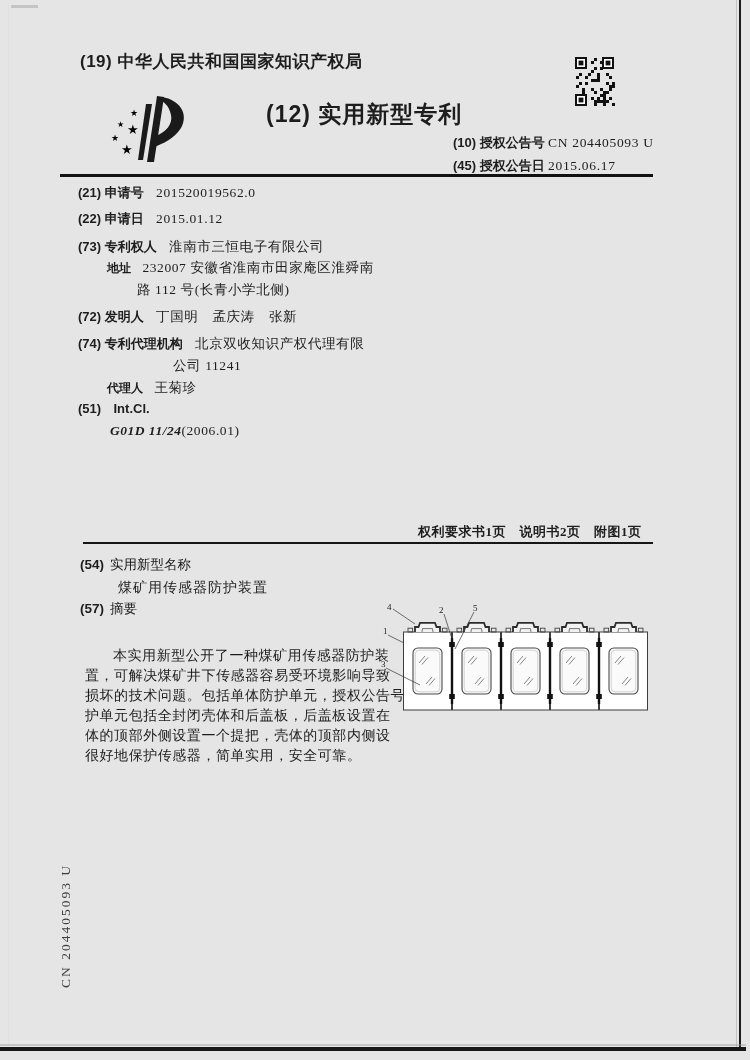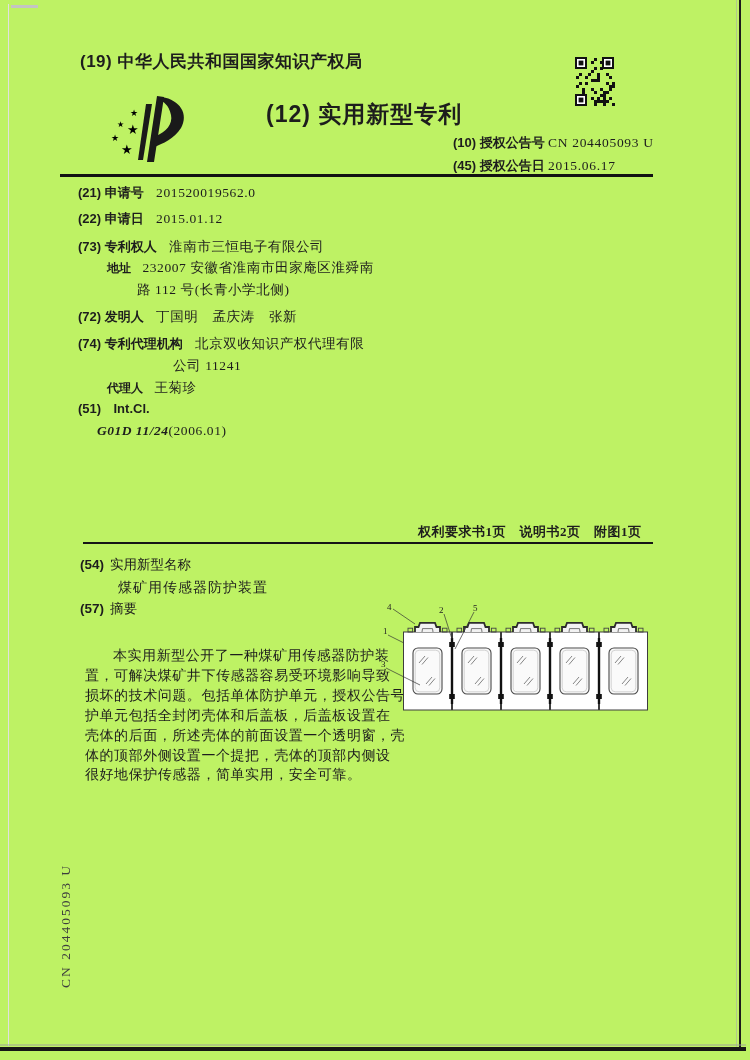--- a/index.html
+++ b/index.html
@@ -1,19 +1,19 @@
 <!DOCTYPE html>
 <html><head>
 <meta charset="utf-8">
 <style>
   * { margin:0; padding:0; box-sizing:border-box; }
   html,body { background:#ffffff; }
   #page {
     position:relative; width:750px; height:1060px;
-    background:#bef264; overflow:hidden;
+    background:#e5e5e5; overflow:hidden;
     font-family:"Liberation Serif","DejaVu Serif",serif;
     color:#1d1d1d;
   }
   .abs { position:absolute; }
   .sans { font-family:"Liberation Sans","DejaVu Sans",sans-serif; }
   .b { font-weight:bold; }
   .val { letter-spacing:0.6px; }
   
   .office { left:80px; top:50px; font-size:17px; letter-spacing:0.5px; }
   .doctype { left:266px; top:99px; font-size:23px; letter-spacing:1px; }
@@ -181,40 +181,39 @@
     <span class="val">公司 11241</span>
   </div>
   <div class="abs sub" style="left:107px; top:379px;">
     <span class="lbl">代理人</span>
     <span class="val">王菊珍</span>
   </div>
   <div class="abs row" style="top:401px;">
     <span class="lbl">(51)</span>
     <span class="lbl" style="margin-right:0;">Int.Cl.</span>
   </div>
-  <div class="abs sub" style="left:97px; top:423px;">
+  <div class="abs sub" style="left:110px; top:423px;">
     <span class="intcl-code">G01D 11/24</span><span class="val">(2006.01)</span>
   </div>
 
   <div class="abs pagesnote">权利要求书1页　说明书2页　附图1页</div>
   <div class="abs divider2"></div>
 
   <div class="abs sec-lbl" style="top:556px;">
     <span class="n">(54)</span><span class="t">实用新型名称</span>
   </div>
   <div class="abs title-val">煤矿用传感器防护装置</div>
   <div class="abs sec-lbl" style="top:600px;">
     <span class="n">(57)</span><span class="t">摘要</span>
   </div>
   <div class="abs abstract">
     <div class="ln first">本实用新型公开了一种煤矿用传感器防护装</div>
     <div class="ln">置，可解决煤矿井下传感器容易受环境影响导致</div>
     <div class="ln">损坏的技术问题。包括单体防护单元，授权公告号</div>
     <div class="ln">护单元包括全封闭壳体和后盖板，后盖板设置在</div>
-    <div class="ln">壳体的后面，所述壳体的前面设置一个透明窗，壳</div>
     <div class="ln">体的顶部外侧设置一个提把，壳体的顶部内侧设</div>
     <div class="ln">很好地保护传感器，简单实用，安全可靠。</div>
   </div>
 
   <svg id="figure-svg" class="abs" width="335" height="128" viewBox="0 0 335 128">
     <defs>
       <g id="unit-shape">
         <rect x="0.5" y="10" width="48" height="78" fill="#ffffff" stroke="#3d3d3d" stroke-width="1"></rect>
         <path d="M12,10 L12,5 L15.5,5 L17,0.8 L32,0.8 L33.5,5 L37,5 L37,10" fill="#f2f2f2" stroke="#2c2c2c" stroke-width="1.8"></path>
         <path d="M19,10 L19.5,6.6 L29.5,6.6 L30,10" fill="none" stroke="#555" stroke-width="0.8"></path>

